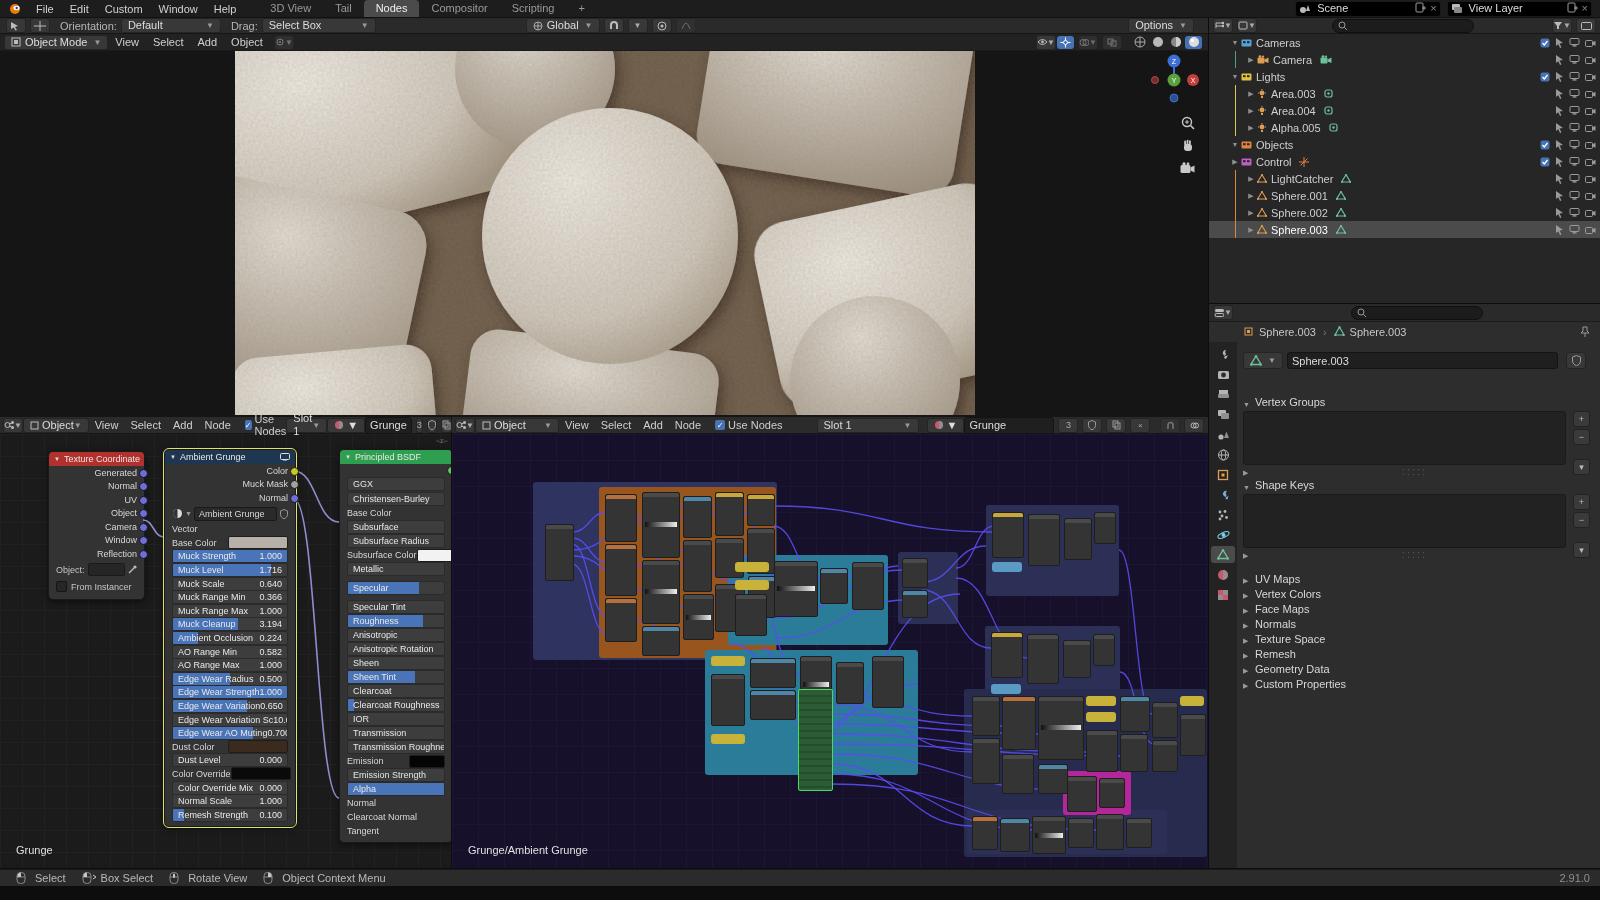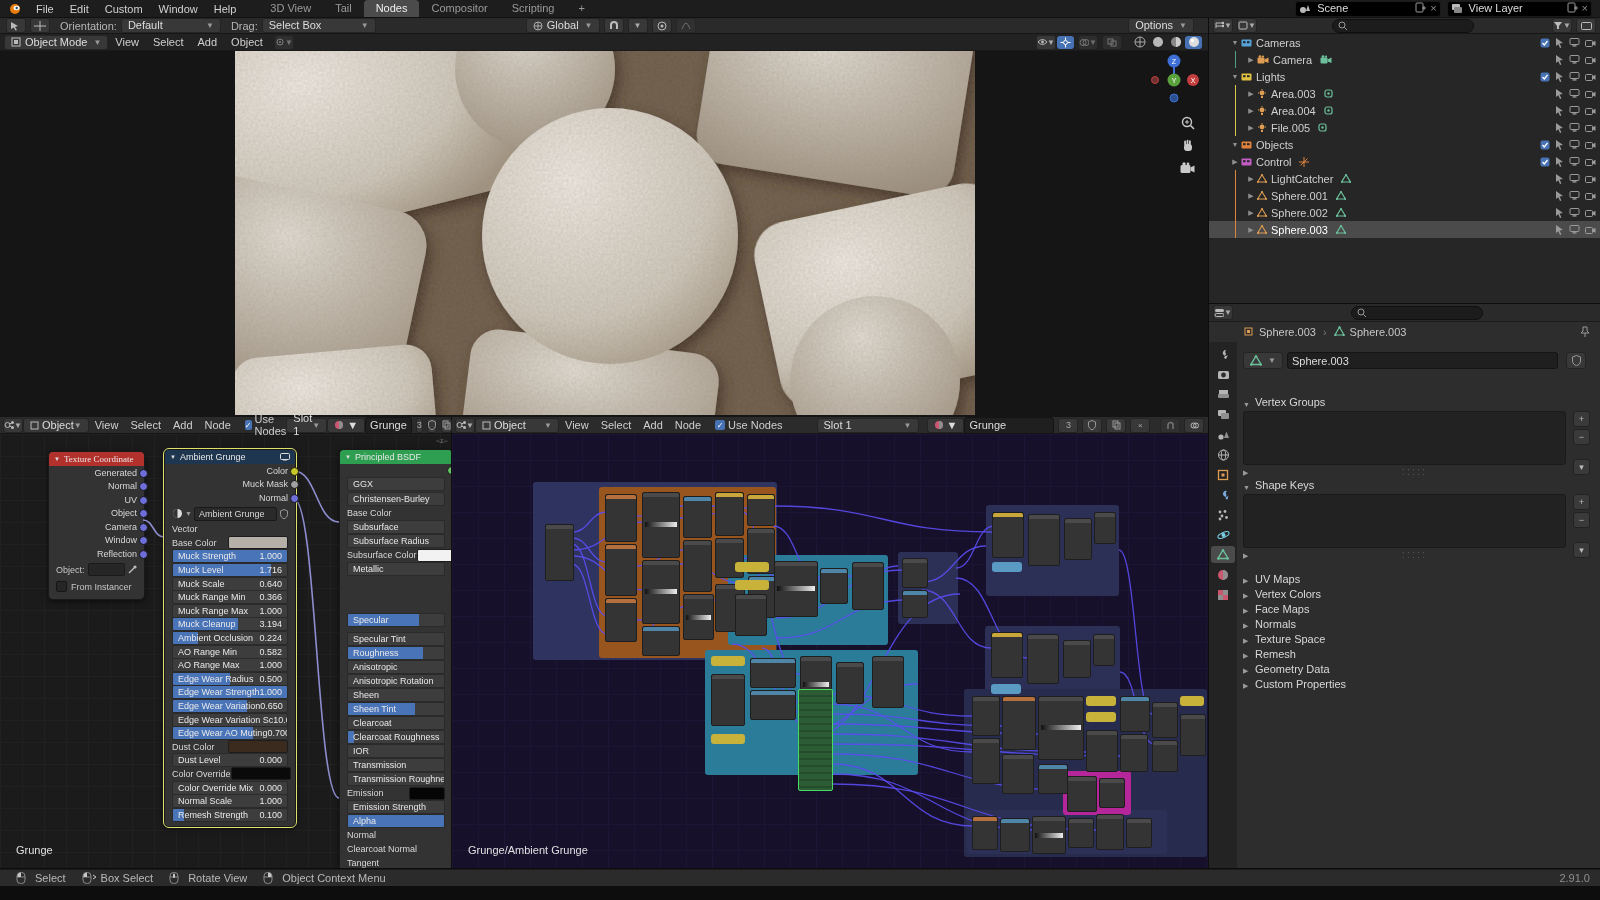--- a/index.html
+++ b/index.html
@@ -578,21 +578,21 @@
       <span class="exp">▶</span>
       <span style="display: inline-flex;">
         <svg width="10" height="10">
           <circle cx="5" cy="4" r="2.4" fill="#de9d52"></circle>
           <line x1="5" y1="0" x2="5" y2="1.2" stroke="#de9d52"></line>
           <line x1="1" y1="4" x2="2.2" y2="4" stroke="#de9d52"></line>
           <line x1="7.8" y1="4" x2="9" y2="4" stroke="#de9d52"></line>
           <rect x="4" y="7" width="2" height="2" fill="#de9d52"></rect>
         </svg>
       </span>
-      <span class="name">File.005</span>
+      <span class="name">Alpha.005</span>
       <span class="extra" style="display: inline-flex;">
         <svg width="9" height="9">
           <rect x="1" y="1" width="7" height="7" rx="2" fill="none" stroke="#6cc09b" stroke-width="1.2"></rect>
           <circle cx="4.5" cy="4.5" r="1.2" fill="#6cc09b"></circle>
         </svg>
       </span>
       <span class="ol-ctrl">
         <span style="display: inline-flex;">
           <svg width="9" height="10">
             <polygon points="1,0 8,5 4.6,5.6 6.4,9.4 5,10 3.3,6.3 1,8" fill="#9a9a9a"></polygon>
@@ -1163,21 +1163,21 @@
     </span>
   </div>
 
 <div id="sh-left" class="abs">
   <svg id="links-left" class="abs" width="451" height="434" style="left:0;top:0;pointer-events:none;z-index:2">
       <path d="M143,86 C153.5,86 153.5,103 164,103" stroke="#8d8dd0" stroke-width="1.6" fill="none"></path>
       <path d="M294,37 C316.5,37 316.5,88 339,88" stroke="#8d8dd0" stroke-width="1.6" fill="none"></path>
       <path d="M294,65 C316.5,65 316.5,364 339,364" stroke="#8d8dd0" stroke-width="1.6" fill="none"></path>
     </svg>
   <div id="node-texcoord" class="bnode" style="left:48px;top:17px;width:95px">
-      <div class="nhead" style="background: rgb(179, 49, 44); font-family: Liberation Serif, serif;">
+      <div class="nhead" style="background: rgb(179, 49, 44);">
         <span class="tri">▼</span>
         <span>Texture Coordinate</span>
       </div>
       <div class="nrow out" style="height: 13.5px;">
         <span>Generated</span>
         <span class="sock r" style="background: rgb(110, 110, 216);"></span>
       </div>
       <div class="nrow out" style="height: 13.5px;">
         <span>Normal</span>
         <span class="sock r" style="background: rgb(110, 110, 216);"></span>
@@ -1427,21 +1427,21 @@
       <div class="nrow" style="height: 14px;">
         <span>Subsurface Color</span>
         <span class="swatch" style="flex:0 0 34px;background:#f2f2f2"></span>
       </div>
       <div class="nrow" style="height: 14px;">
         <span class="slider">
           <span class="fill" style="width:0%"></span>
           <span class="sl">Metallic</span>
         </span>
       </div>
-      <div class="nrow" style="height: 24px; margin-top: 32px;">
+      <div class="nrow" style="height: 24px;">
         <span class="slider">
           <span class="fill" style="width:74%"></span>
           <span class="sl">Specular</span>
         </span>
       </div>
       <div class="nrow" style="height: 14px;">
         <span class="slider">
           <span class="fill" style="width:0%"></span>
           <span class="sl">Specular Tint</span>
         </span>

